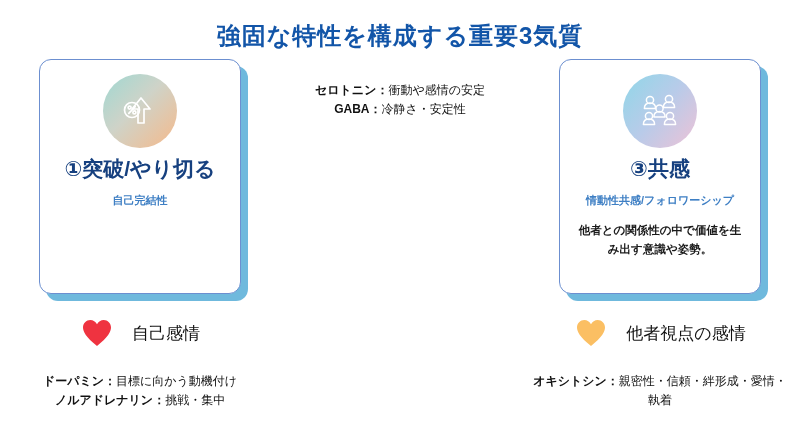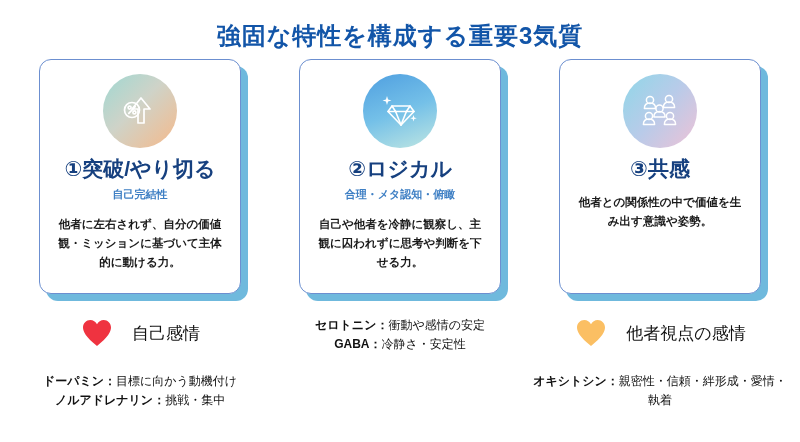--- a/index.html
+++ b/index.html
@@ -103,21 +103,21 @@
     font-size: 21px;
     margin-top: 10px;
     line-height: 1.05;
     white-space: nowrap;
     text-align: center;
   }
   .card-sub {
     color: #3e7fc4;
     font-weight: bold;
     font-size: 11px;
-    margin-top: 7px;
+    margin-top: 13px;
     white-space: nowrap;
     text-align: center;
   }
   .card-body {
     color: #1a1a1a;
     font-size: 11.5px;
     font-weight: bold;
     line-height: 1.65;
     text-align: center;
     margin-top: 13px;
@@ -183,21 +183,20 @@
             <svg width="44" height="44" viewBox="0 0 44 44" fill="none" stroke="#ffffff" stroke-width="1.7" stroke-linejoin="round" stroke-linecap="round">
               <path d="M26 34 V20 H32 L23 9 L14 20 H20 V34 Z"></path>
               <circle cx="14" cy="21" r="7.5"></circle>
               <line x1="10.8" y1="24.4" x2="17.2" y2="17.6"></line>
               <circle cx="11.6" cy="18.6" r="1.5"></circle>
               <circle cx="16.4" cy="23.4" r="1.5"></circle>
             </svg>
           </div>
           <div class="card-heading">①突破/やり切る</div>
           <div class="card-sub">自己完結性</div>
-          <div class="card-body">他者に左右されず、自分の価値観・ミッションに基づいて主体的に動ける力。</div>
         </div>
       </div>
 
       <div class="emotion-row">
         <span class="emotion-icon">
           <svg width="30" height="28" viewBox="0 0 32 30">
             <path d="M16 29 C4 19.5 1 13.5 1 9.2 C1 4.4 4.6 1 8.8 1 C11.9 1 14.6 2.8 16 5.6 C17.4 2.8 20.1 1 23.2 1 C27.4 1 31 4.4 31 9.2 C31 13.5 28 19.5 16 29 Z" fill="#ef3340"></path>
           </svg>
         </span>
         <span class="emotion-label">自己感情</span>
@@ -207,40 +206,20 @@
         <div class="chem-line">
           <span class="chem-name">ドーパミン</span><span class="chem-name">：</span><span class="chem-desc">目標に向かう動機付け</span>
         </div>
         <div class="chem-line">
           <span class="chem-name">ノルアドレナリン</span><span class="chem-name">：</span><span class="chem-desc">挑戦・集中</span>
         </div>
       </div>
     </div>
 
     <div class="column">
-      <div class="card-wrap">
-        <div class="card-shadow"></div>
-        <div class="card">
-          <div class="icon-circle icon-logical">
-            <svg width="46" height="44" viewBox="0 0 46 44" fill="none" stroke="#ffffff" stroke-width="1.6" stroke-linejoin="round" stroke-linecap="round">
-              <path d="M15 17 H33 L37 22.5 L24 36 L11 22.5 Z"></path>
-              <line x1="15" y1="17" x2="18.6" y2="22.5"></line>
-              <line x1="33" y1="17" x2="29.4" y2="22.5"></line>
-              <line x1="11" y1="22.5" x2="37" y2="22.5"></line>
-              <line x1="18.6" y1="22.5" x2="24" y2="36"></line>
-              <line x1="29.4" y1="22.5" x2="24" y2="36"></line>
-              <path d="M10 7 L11.1 10.4 L14.5 11.5 L11.1 12.6 L10 16 L8.9 12.6 L5.5 11.5 L8.9 10.4 Z" fill="#ffffff" stroke="none"></path>
-              <path d="M36.5 26 L37.3 28.5 L39.8 29.3 L37.3 30.1 L36.5 32.6 L35.7 30.1 L33.2 29.3 L35.7 28.5 Z" fill="#ffffff" stroke="none"></path>
-            </svg>
-          </div>
-          <div class="card-heading">②ロジカル</div>
-          <div class="card-sub">合理・メタ認知・俯瞰</div>
-          <div class="card-body">自己や他者を冷静に観察し、主観に囚われずに思考や判断を下せる力。</div>
-        </div>
-      </div>
 
 
       <div class="chem-block">
         <div class="chem-line">
           <span class="chem-name">セロトニン</span><span class="chem-name">：</span><span class="chem-desc">衝動や感情の安定</span>
         </div>
         <div class="chem-line">
           <span class="chem-name">GABA</span><span class="chem-name">：</span><span class="chem-desc">冷静さ・安定性</span>
         </div>
       </div>
@@ -258,20 +237,21 @@
               <path d="M26.4 17.4 C26.4 13.9 28.9 12 32 12 C35.1 12 37.6 13.9 37.6 17.4 Z"></path>
               <circle cx="22.5" cy="18.5" r="3.6"></circle>
               <path d="M16.9 26.9 C16.9 23.4 19.4 21.5 22.5 21.5 C25.6 21.5 28.1 23.4 28.1 26.9 Z"></path>
               <circle cx="12" cy="26" r="3.6"></circle>
               <path d="M6.4 34.4 C6.4 30.9 8.9 29 12 29 C15.1 29 17.6 30.9 17.6 34.4 Z"></path>
               <circle cx="33" cy="26" r="3.6"></circle>
               <path d="M27.4 34.4 C27.4 30.9 29.9 29 33 29 C36.1 29 38.6 30.9 38.6 34.4 Z"></path>
             </svg>
           </div>
           <div class="card-heading">③共感</div>
+          <div class="card-sub">情動性共感/フォロワーシップ</div>
           <div class="card-body">他者との関係性の中で価値を生み出す意識や姿勢。</div>
         </div>
       </div>
 
       <div class="emotion-row">
         <span class="emotion-icon">
           <svg width="30" height="28" viewBox="0 0 32 30">
             <path d="M16 29 C4 19.5 1 13.5 1 9.2 C1 4.4 4.6 1 8.8 1 C11.9 1 14.6 2.8 16 5.6 C17.4 2.8 20.1 1 23.2 1 C27.4 1 31 4.4 31 9.2 C31 13.5 28 19.5 16 29 Z" fill="#fbbf63"></path>
           </svg>
         </span>

